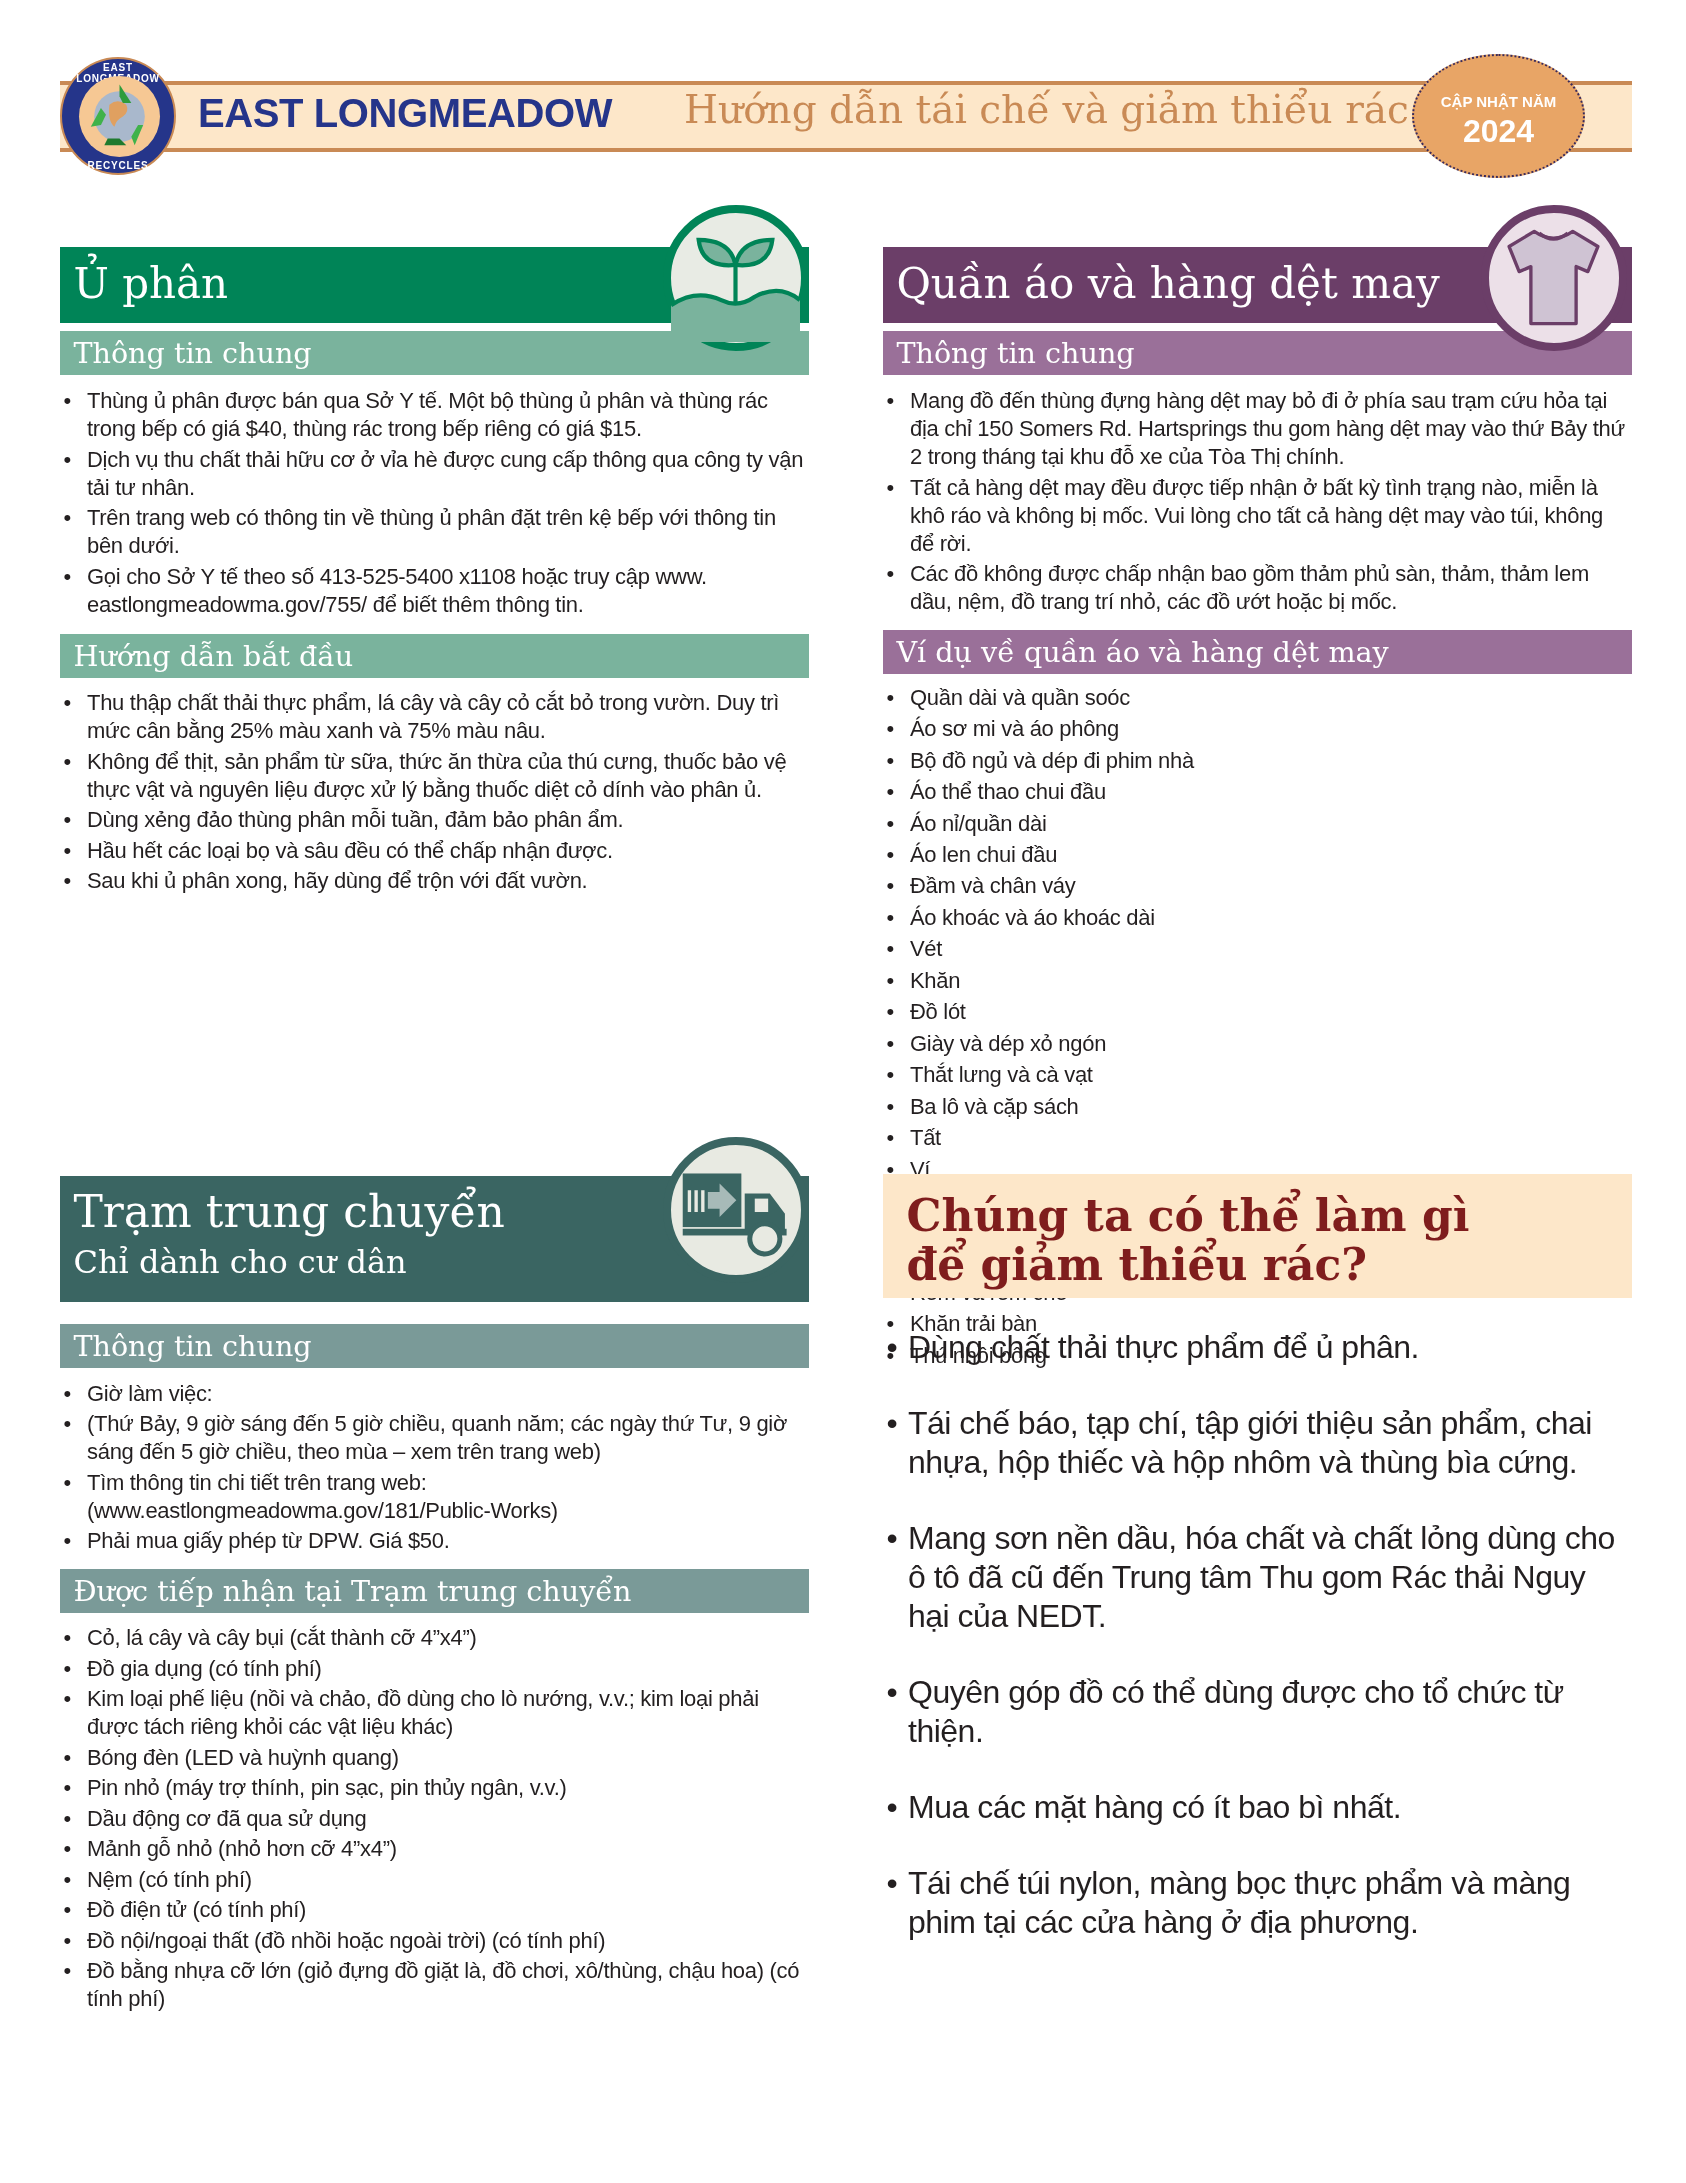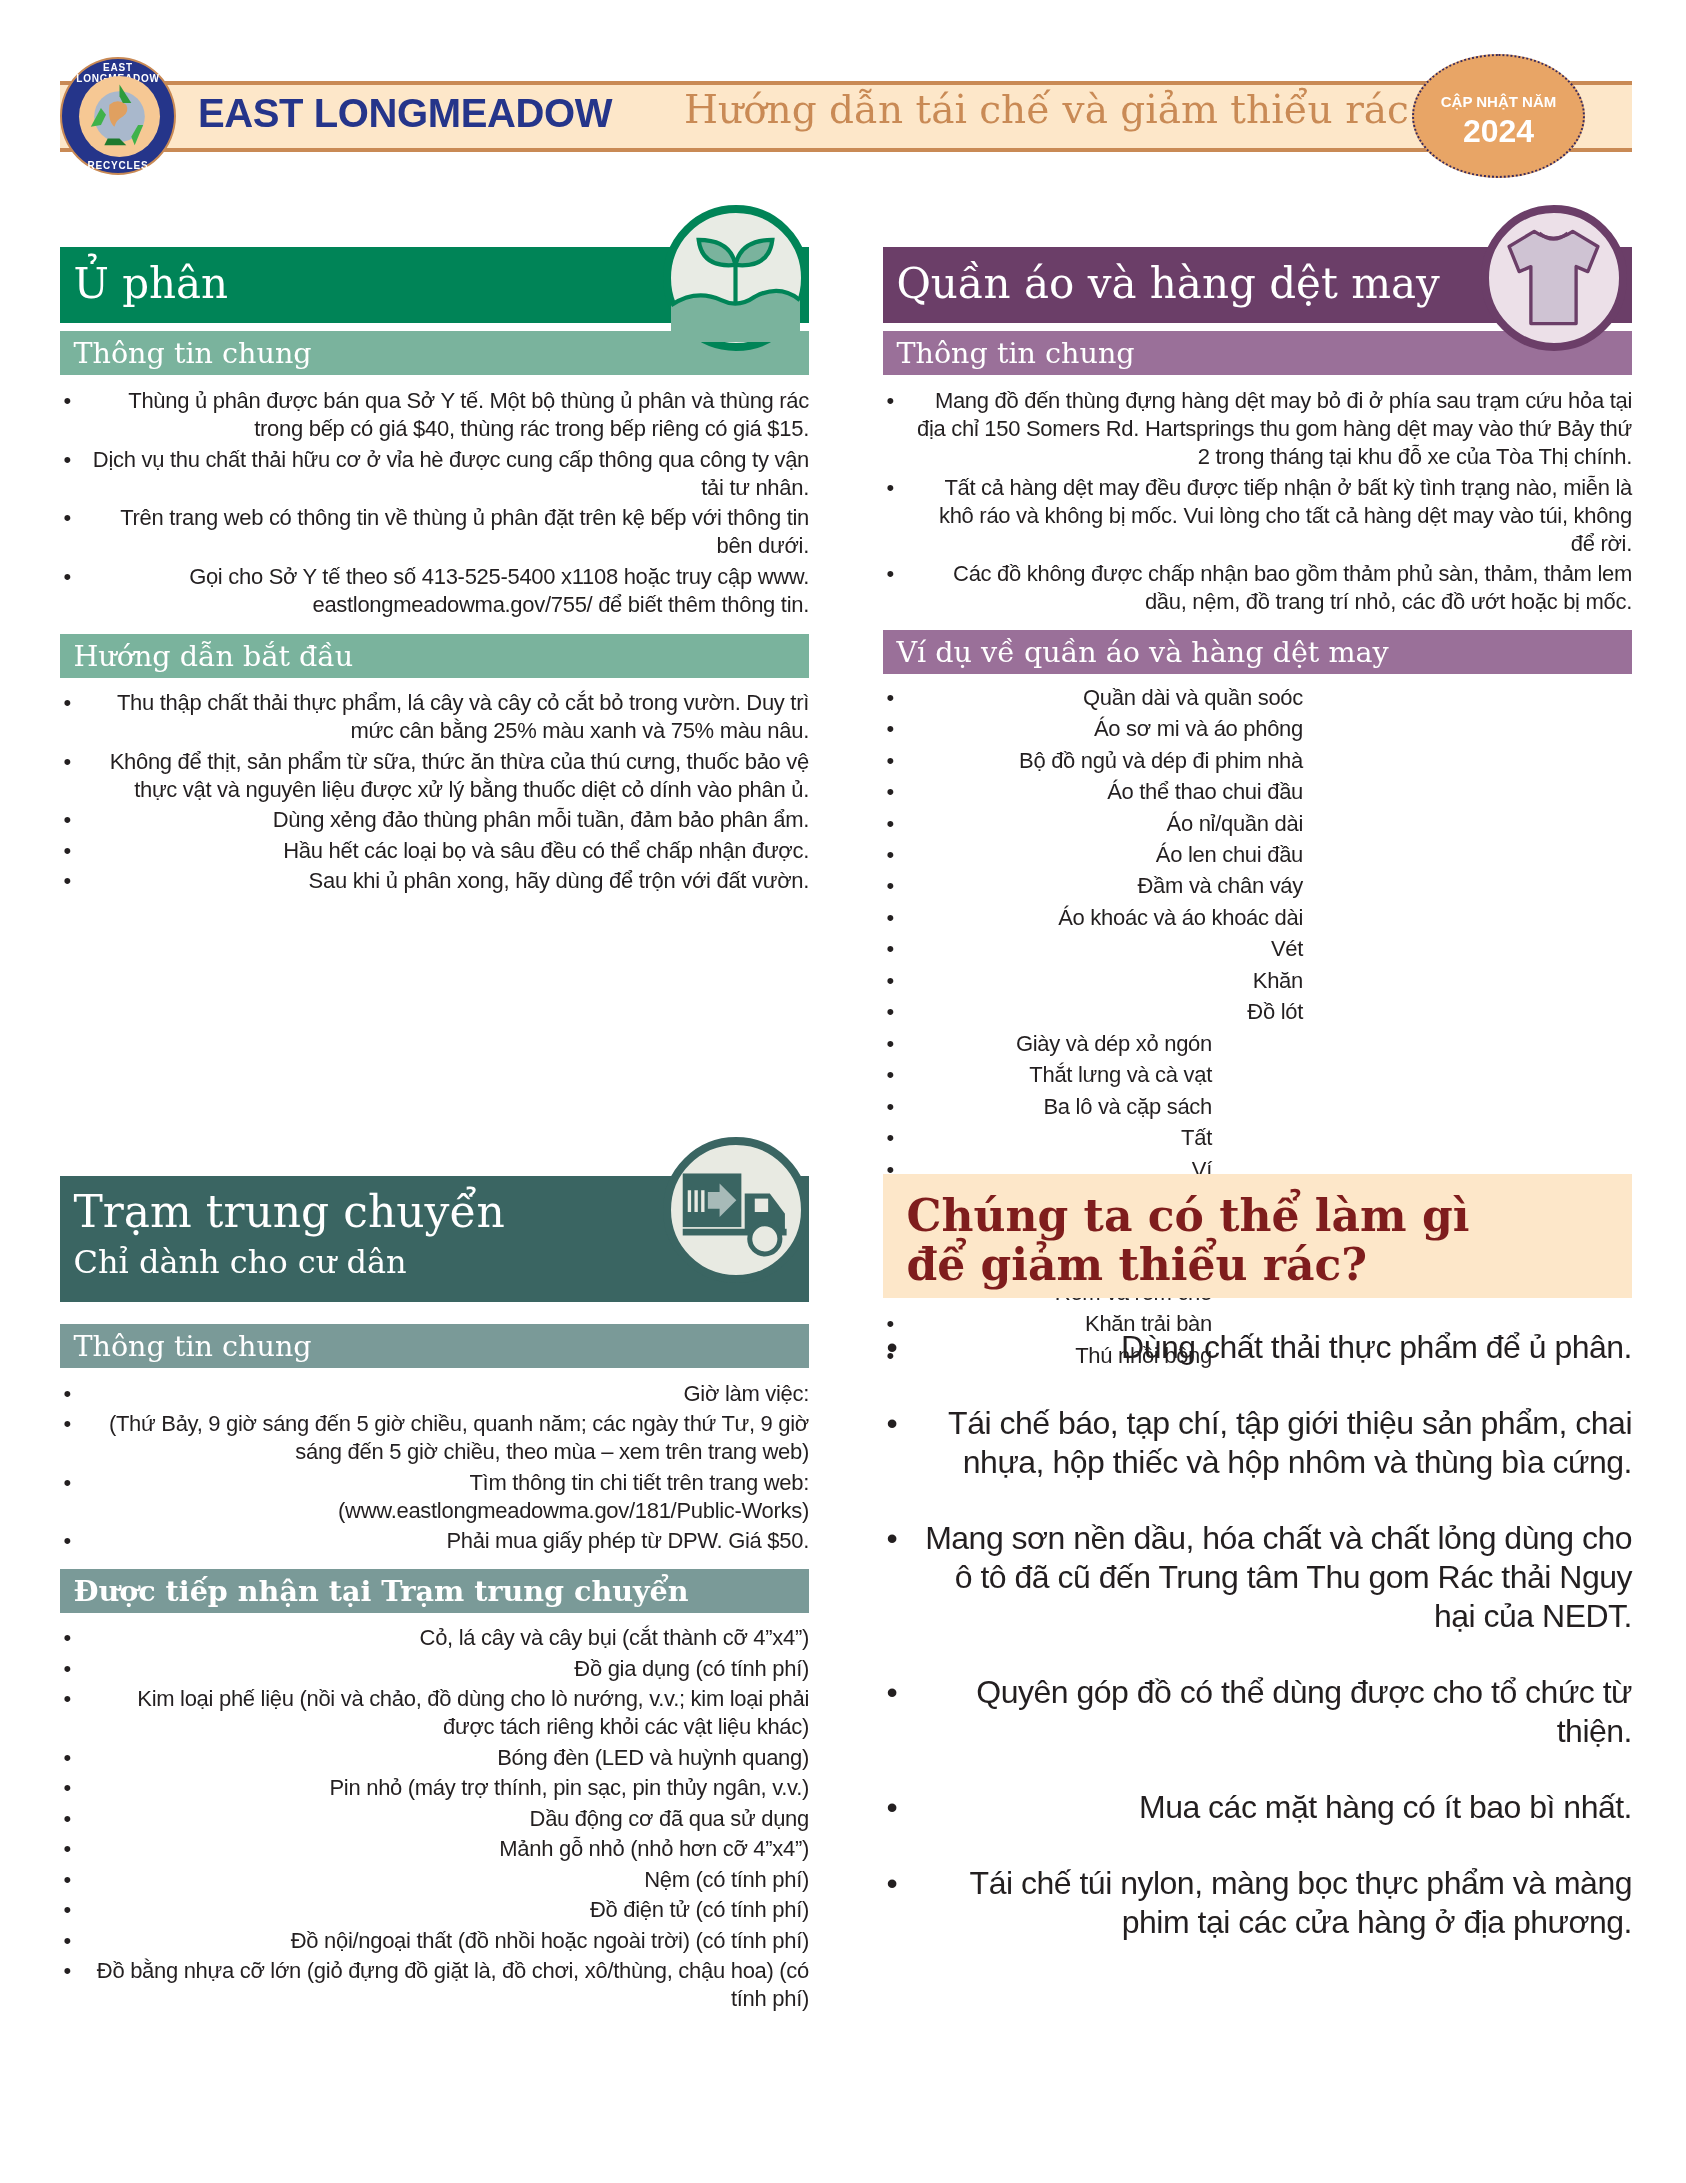--- a/index.html
+++ b/index.html
@@ -48,21 +48,20 @@
     position: relative; height: 44px; margin-top: 8.4px; color: #fff; font-family: "DejaVu Serif", serif;
     font-size: 28.6px; padding-left: 13.4px; line-height: 44px;
   }
   .icon-circle {
     position: absolute; width: 146px; height: 146px; border-radius: 50%; border: 8.4px solid;
   }
   ul.bullets { list-style: none; padding: 11.8px 0 0 0; }
   ul.bullets li {
     position: relative; padding-left: 27px; font-size: 22px; line-height: 28px; margin-bottom: 2.5px; color: #231f20;
     letter-spacing: -0.3px;
-    text-align: right;
   }
   ul.bullets li::before { content: "•"; position: absolute; left: 3.4px; top: 0; }
 
   
   #compost { left: 60px; top: 247px; }
   #compost .title-bar { background: #008457; padding-left: 13px; }
   #compost .sub-bar { background: #7ab39d; }
   #compost .icon-circle { left: 603px; top: -42px; border-color: #008457; background: #e8ebe4; }
 
   
@@ -213,21 +212,21 @@
       <circle cx="112" cy="112" r="18" fill="#e8eae2" stroke="#3a6562" stroke-width="6"></circle>
     </svg>
   </div>
   <div class="sub-bar">Thông tin chung</div>
   <ul class="bullets">
     <li>Giờ làm việc:</li>
     <li>(Thứ Bảy, 9 giờ sáng đến 5 giờ chiều, quanh năm; các ngày thứ Tư, 9 giờ sáng đến 5 giờ chiều, theo mùa – xem trên trang web)</li>
     <li>Tìm thông tin chi tiết trên trang web: (www.eastlongmeadowma.gov/181/Public-Works)</li>
     <li>Phải mua giấy phép từ DPW. Giá $50.</li>
   </ul>
-  <div class="sub-bar" style="margin-top:13.4px;font-weight:bold;">Được tiếp nhận tại Trạm trung chuyển</div>
+  <div class="sub-bar" style="margin-top:13.4px;">Được tiếp nhận tại Trạm trung chuyển</div>
   <ul class="bullets">
     <li>Cỏ, lá cây và cây bụi (cắt thành cỡ 4”x4”)</li>
     <li>Đồ gia dụng (có tính phí)</li>
     <li>Kim loại phế liệu (nồi và chảo, đồ dùng cho lò nướng, v.v.; kim loại phải được tách riêng khỏi các vật liệu khác)</li>
     <li>Bóng đèn (LED và huỳnh quang)</li>
     <li>Pin nhỏ (máy trợ thính, pin sạc, pin thủy ngân, v.v.)</li>
     <li>Dầu động cơ đã qua sử dụng</li>
     <li>Mảnh gỗ nhỏ (nhỏ hơn cỡ 4”x4”)</li>
     <li>Nệm (có tính phí)</li>
     <li>Đồ điện tử (có tính phí)</li>

